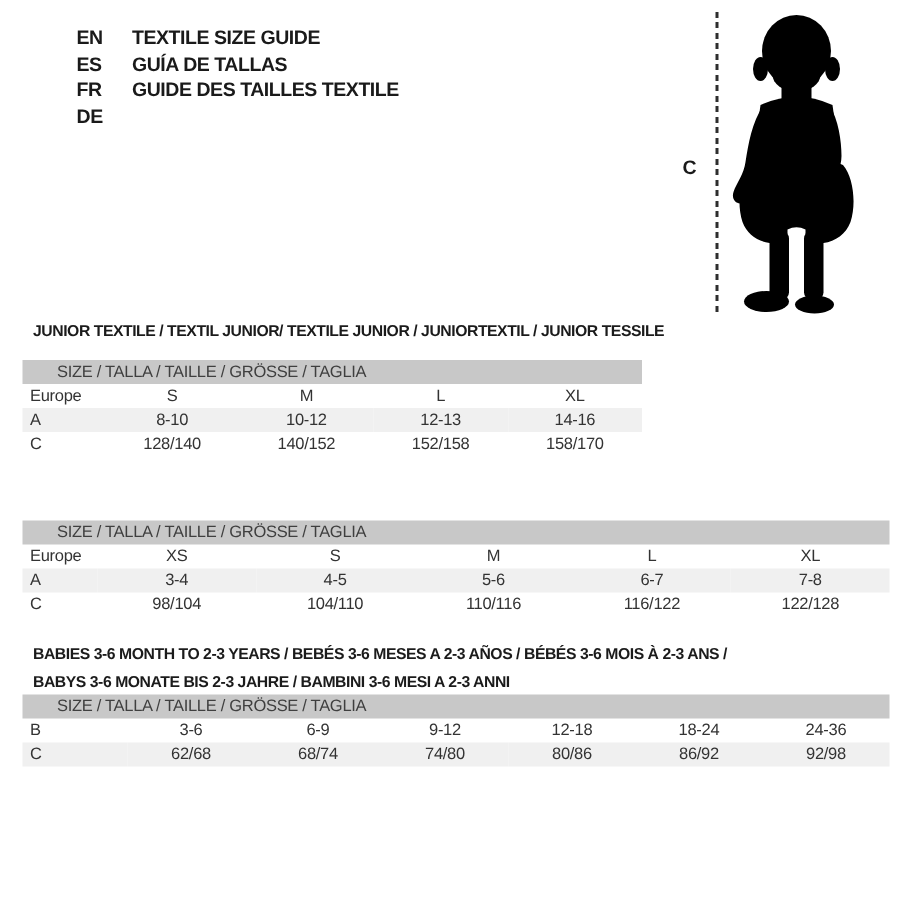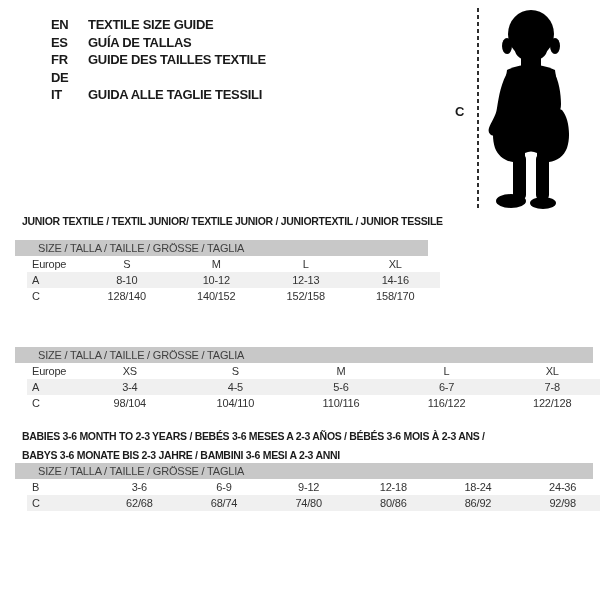--- a/index.html
+++ b/index.html
@@ -22,21 +22,21 @@
   .sec-title{position:absolute;left:22px;font-size:10.5px;font-weight:bold;
              letter-spacing:-0.3px;color:#1b1b1b;white-space:nowrap;}
   .sec-title .subA{font-size:7.5px;vertical-align:-2px;}
   .sec-title.two-line{white-space:normal;width:560px;line-height:19px;}
 
   
   .tbl{position:absolute;left:15px;}
   .size-bar{background:#c8c8c8;color:#3f3f3f;font-size:11px;height:16px;line-height:16px;
             padding-left:23px;letter-spacing:-0.2px;}
   table.size-table{border-collapse:collapse;table-layout:fixed;width:100%;
-                   font-size:11px;color:#333;letter-spacing:-0.2px;margin-left:12px;}
+                   font-size:11px;color:#333;letter-spacing:-0.2px;}
   table.size-table td{height:16px;text-align:center;padding:0;vertical-align:middle;}
   table.size-table td.rowlab{text-align:left;padding-left:5px;}
   tr.stripe{background:#f0f0f0;}
 
   
   .footnotes{position:absolute;left:16px;top:535px;font-size:11px;font-weight:bold;
              letter-spacing:-0.3px;line-height:17.6px;color:#1b1b1b;}
 </style>
 </head>
 <body>
@@ -51,24 +51,20 @@
     <div class="lang-row">
       <span class="lang-code">ES</span>
       <span>GUÍA DE TALLAS</span>
     </div>
     <div class="lang-row">
       <span class="lang-code">FR</span>
       <span>GUIDE DES TAILLES TEXTILE</span>
     </div>
     <div class="lang-row">
       <span class="lang-code">DE</span>
-    </div>
-    <div class="lang-row">
-      <span class="lang-code">IT</span>
-      <span>GUIDA ALLE TAGLIE TESSILI</span>
     </div>
   </div>
 
   <div class="dash-line"></div>
   <div class="c-marker">C</div>
   <svg class="silhouette" width="96" height="204" viewBox="0 0 96 204" aria-hidden="true">
     <g fill="#000">
       <ellipse cx="48" cy="28" rx="23" ry="24"></ellipse>
       <ellipse cx="24" cy="40" rx="5" ry="8"></ellipse>
       <ellipse cx="72" cy="40" rx="5" ry="8"></ellipse>

